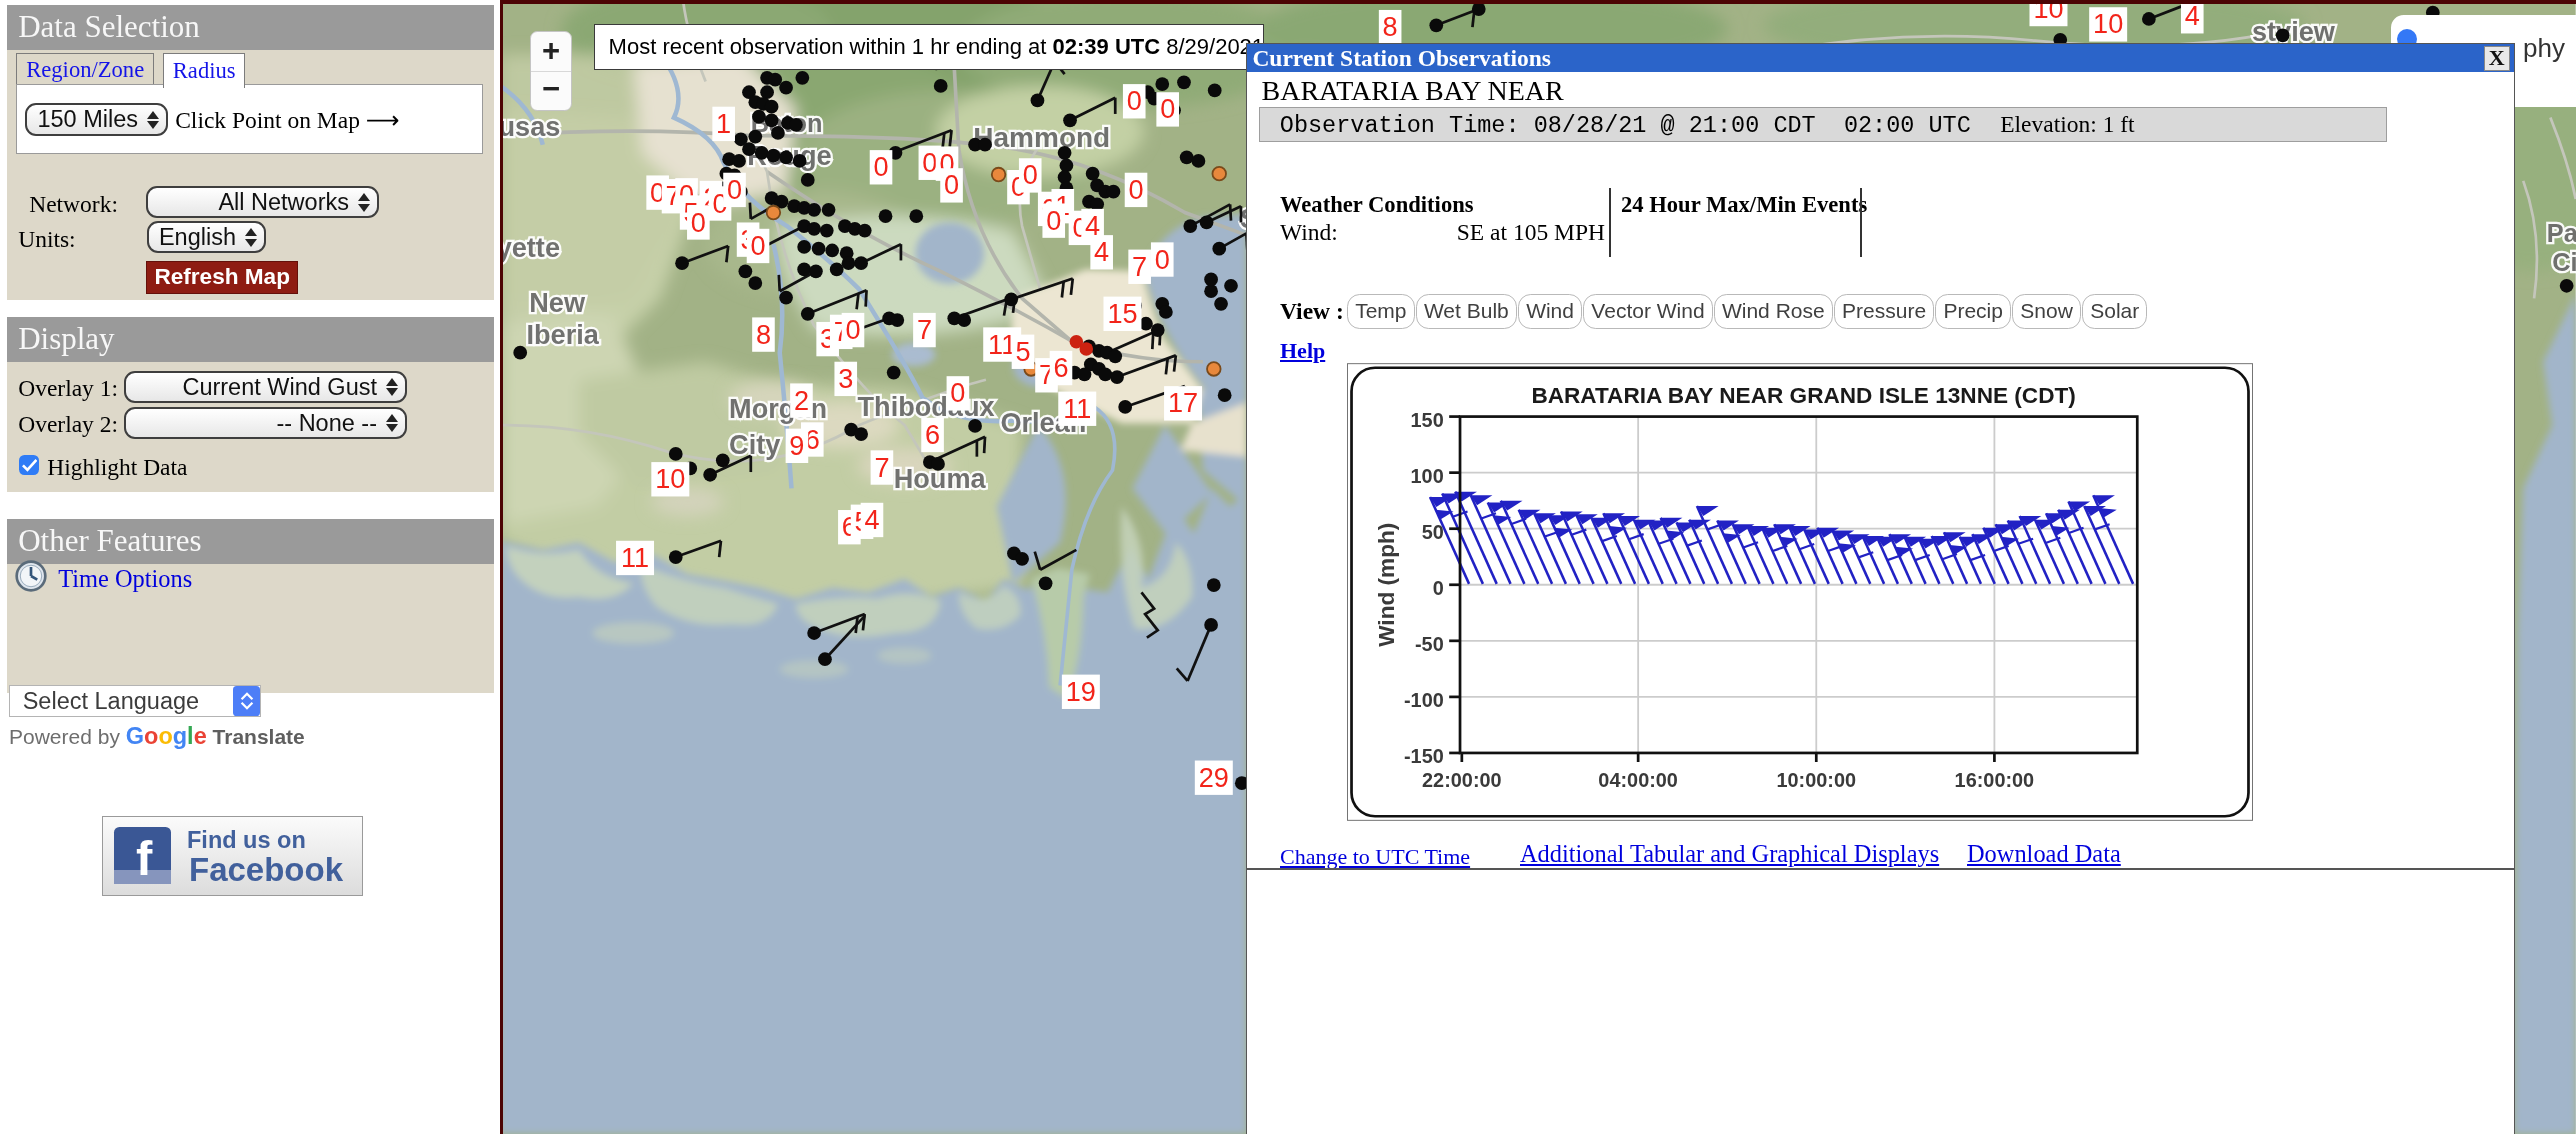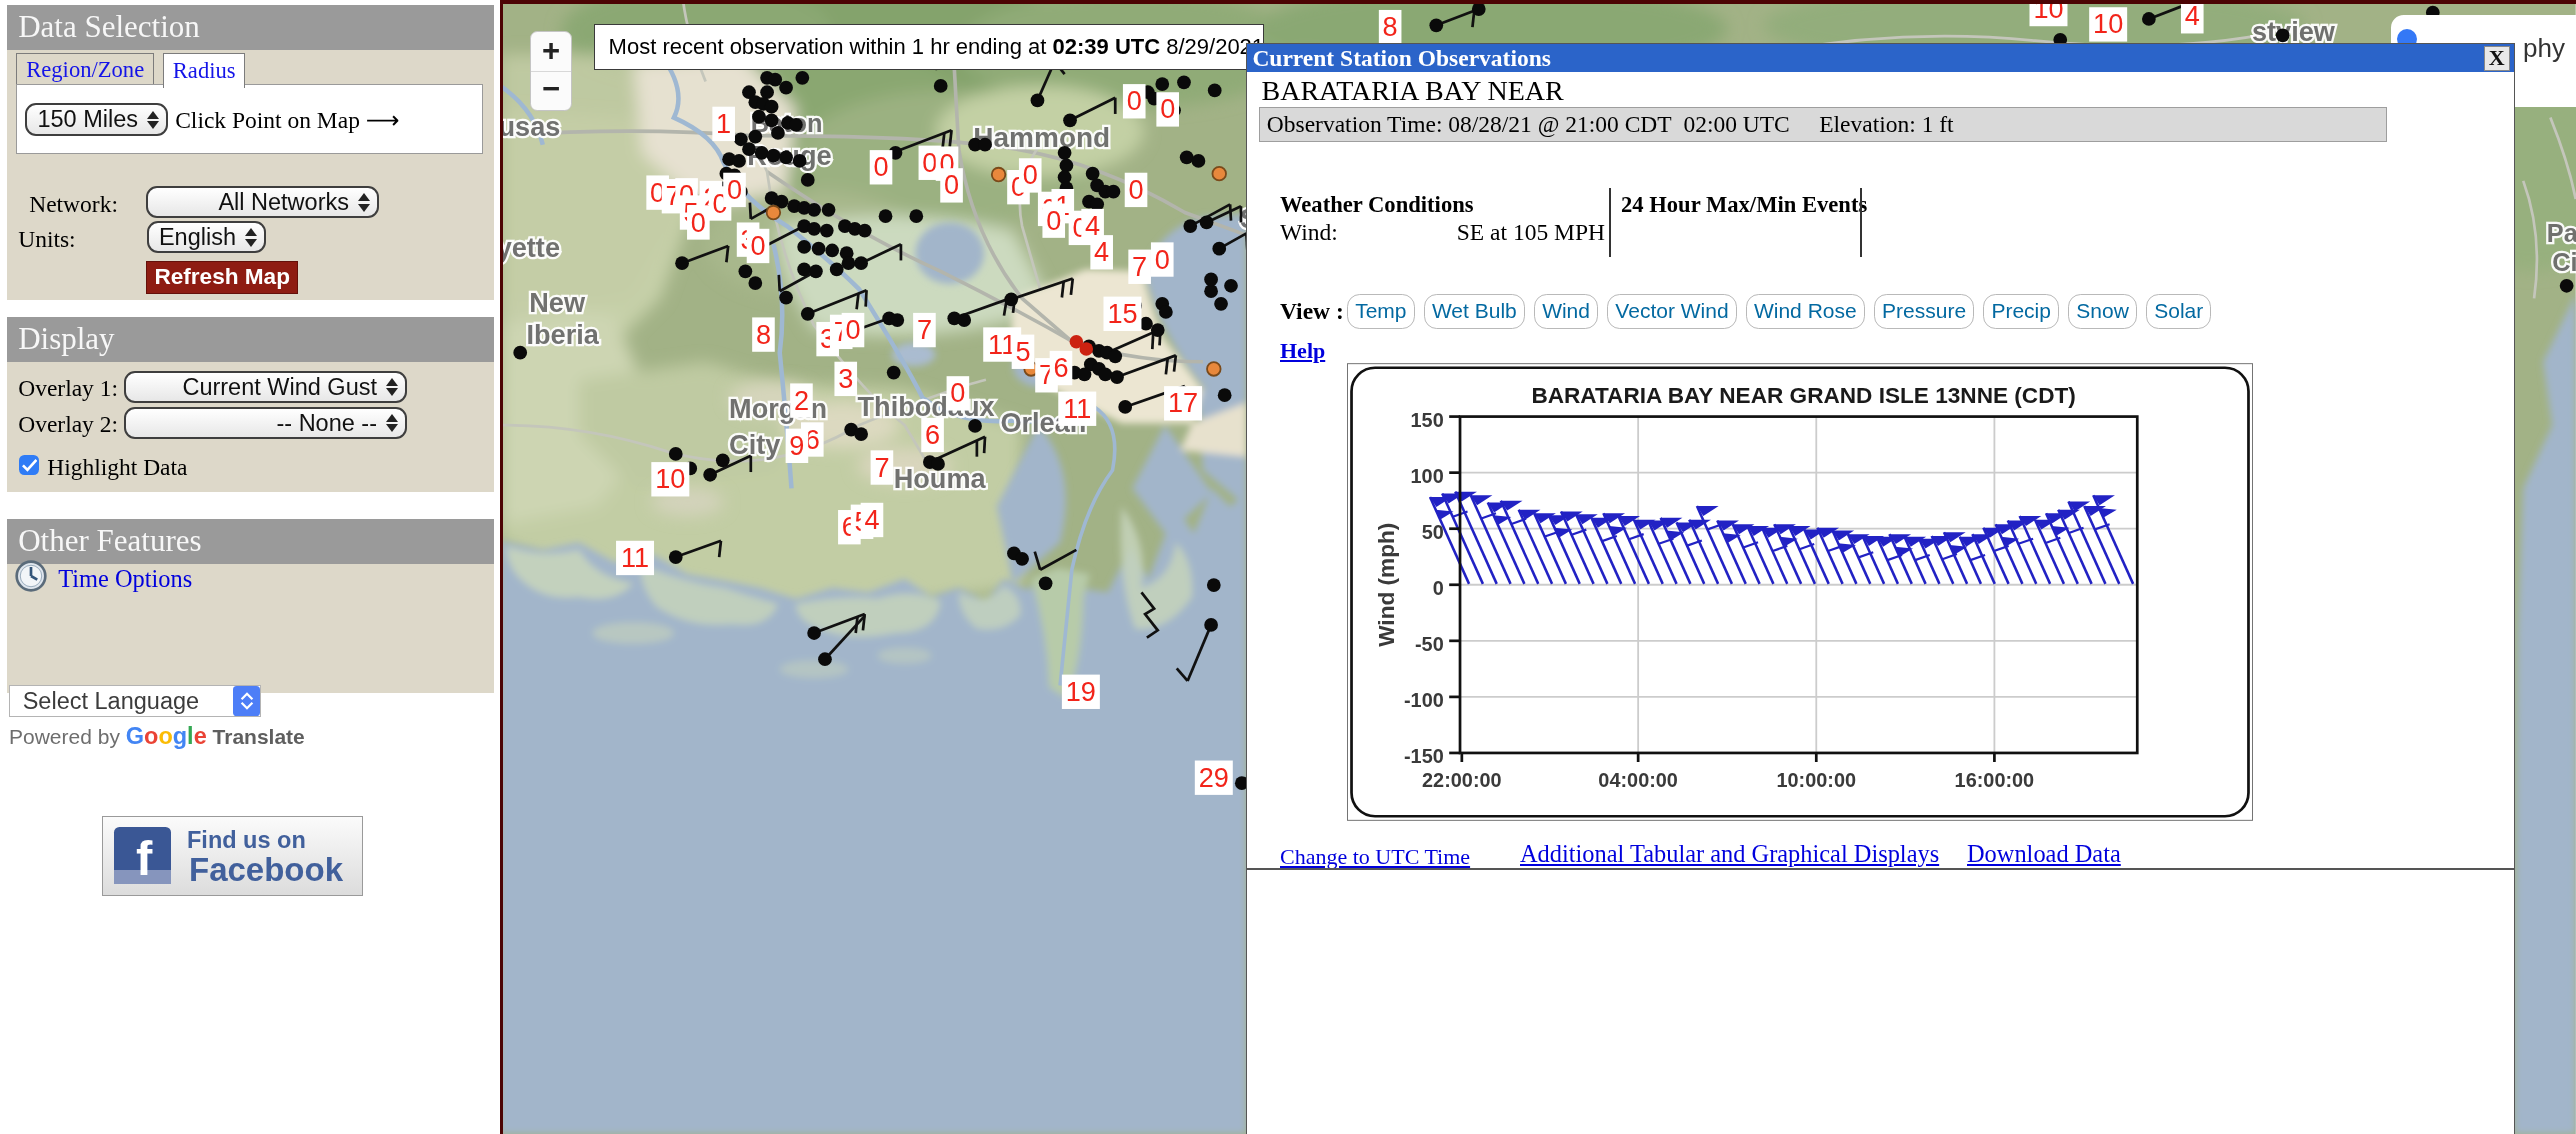--- a/index.html
+++ b/index.html
@@ -10,22 +10,22 @@
  font-family:"Liberation Sans",sans-serif;font-size:23.5px;color:#111;padding:0 7.2px 0 12.7px;}
 .updn{display:flex;flex-direction:column;gap:2.7px;margin-left:9px;}
 .updn i{width:0;height:0;border-left:6.3px solid transparent;border-right:6.3px solid transparent;}
 .updn i.u{border-bottom:8.1px solid #222;}
 .updn i.d{border-top:8.1px solid #222;}
 .lbl{position:absolute;color:#000;font-size:23.5px;}
 a,.link{color:#0000dd;}
 .rbtn{position:absolute;background:#8e1c12;border:1.8px solid #64100a;color:#fff;
  font-family:"Liberation Sans",sans-serif;font-weight:bold;font-size:22.6px;text-align:center;}
 .vbtn{display:inline-block;border:1.8px solid #b9b9b9;border-radius:12.7px;background:#fff;
- font-family:"Liberation Sans",sans-serif;font-size:21px;color:#0369a1;height:33px;line-height:32px;
- padding:0 7.2px;margin-right:9px;}
+ font-family:"Liberation Sans",sans-serif;font-size:21px;color:#404040;height:33px;line-height:32px;
+ padding:0 7.2px;margin-right:1px;}
 </style></head>
 <body>
 <svg style="position:absolute;left:500px;top:0;font-size:28px" width="2076" height="1134" viewBox="553 0 2295 1254" xmlns="http://www.w3.org/2000/svg">
 <defs>
       <filter id="b8" x="-20%" y="-20%" width="140%" height="140%">
         <feGaussianBlur stdDeviation="9"></feGaussianBlur>
       </filter>
       <filter id="b4" x="-20%" y="-20%" width="140%" height="140%">
         <feGaussianBlur stdDeviation="4"></feGaussianBlur>
       </filter>
@@ -646,21 +646,21 @@
 </div>
 
 <div style="position:absolute;left:1246px;top:43px;width:1267px;height:1092px;background:#fff;border:1.8px solid #555;border-bottom:none;">
  <div style="position:absolute;left:0;top:0;width:100%;height:28px;background:#2b64c9;"></div>
  <div style="position:absolute;left:5.4px;top:0.9px;color:#fff;font-weight:bold;font-size:23.5px;">Current Station Observations</div>
  <div style="position:absolute;right:4.5px;top:1.8px;width:23.5px;height:23.5px;background:#e8e8e8;border:0.9px solid #888;
   text-align:center;line-height:22.6px;font-weight:bold;font-size:22px;color:#111;">X</div>
  <div style="position:absolute;left:14.5px;top:31px;font-size:28px;">BARATARIA BAY NEAR</div>
  <div style="position:absolute;left:11.8px;top:63px;width:1126px;height:33px;background:#d9d9d9;border:1.8px solid #9e9e9e;
   line-height:32px;font-size:23.5px;white-space:nowrap;">
-  <span style="padding-left:7px;">Observation Time: 08/28/21 @ 21:00 CDT&nbsp; 02:00 UTC</span>
+  <span style="padding-left:20px;font-family:Liberation Mono, monospace;">Observation Time: 08/28/21 @ 21:00 CDT&nbsp; 02:00 UTC</span>
   <span style="padding-left:23.5px;">Elevation: 1 ft</span>
  </div>
  <div style="position:absolute;left:33px;top:148px;font-weight:bold;font-size:22.6px;">Weather Conditions</div>
  <div style="position:absolute;left:374px;top:148px;font-weight:bold;font-size:22.6px;">24 Hour Max/Min Events</div>
  <div style="position:absolute;left:362px;top:144px;width:1.8px;height:69px;background:#333;"></div>
  <div style="position:absolute;left:613px;top:144px;width:1.8px;height:69px;background:#333;"></div>
  <div style="position:absolute;left:33px;top:175px;width:325px;font-size:23.5px;">Wind:<span style="float:right">SE at 105 MPH</span></div>
  <div style="position:absolute;left:33px;top:254px;font-weight:bold;font-size:23.5px;">View :</div>
  <div style="position:absolute;left:100px;top:250px;white-space:nowrap;">
   <span class="vbtn">Temp</span><span class="vbtn">Wet Bulb</span><span class="vbtn">Wind</span><span class="vbtn">Vector Wind</span><span class="vbtn">Wind Rose</span><span class="vbtn">Pressure</span><span class="vbtn">Precip</span><span class="vbtn">Snow</span><span class="vbtn">Solar</span>

